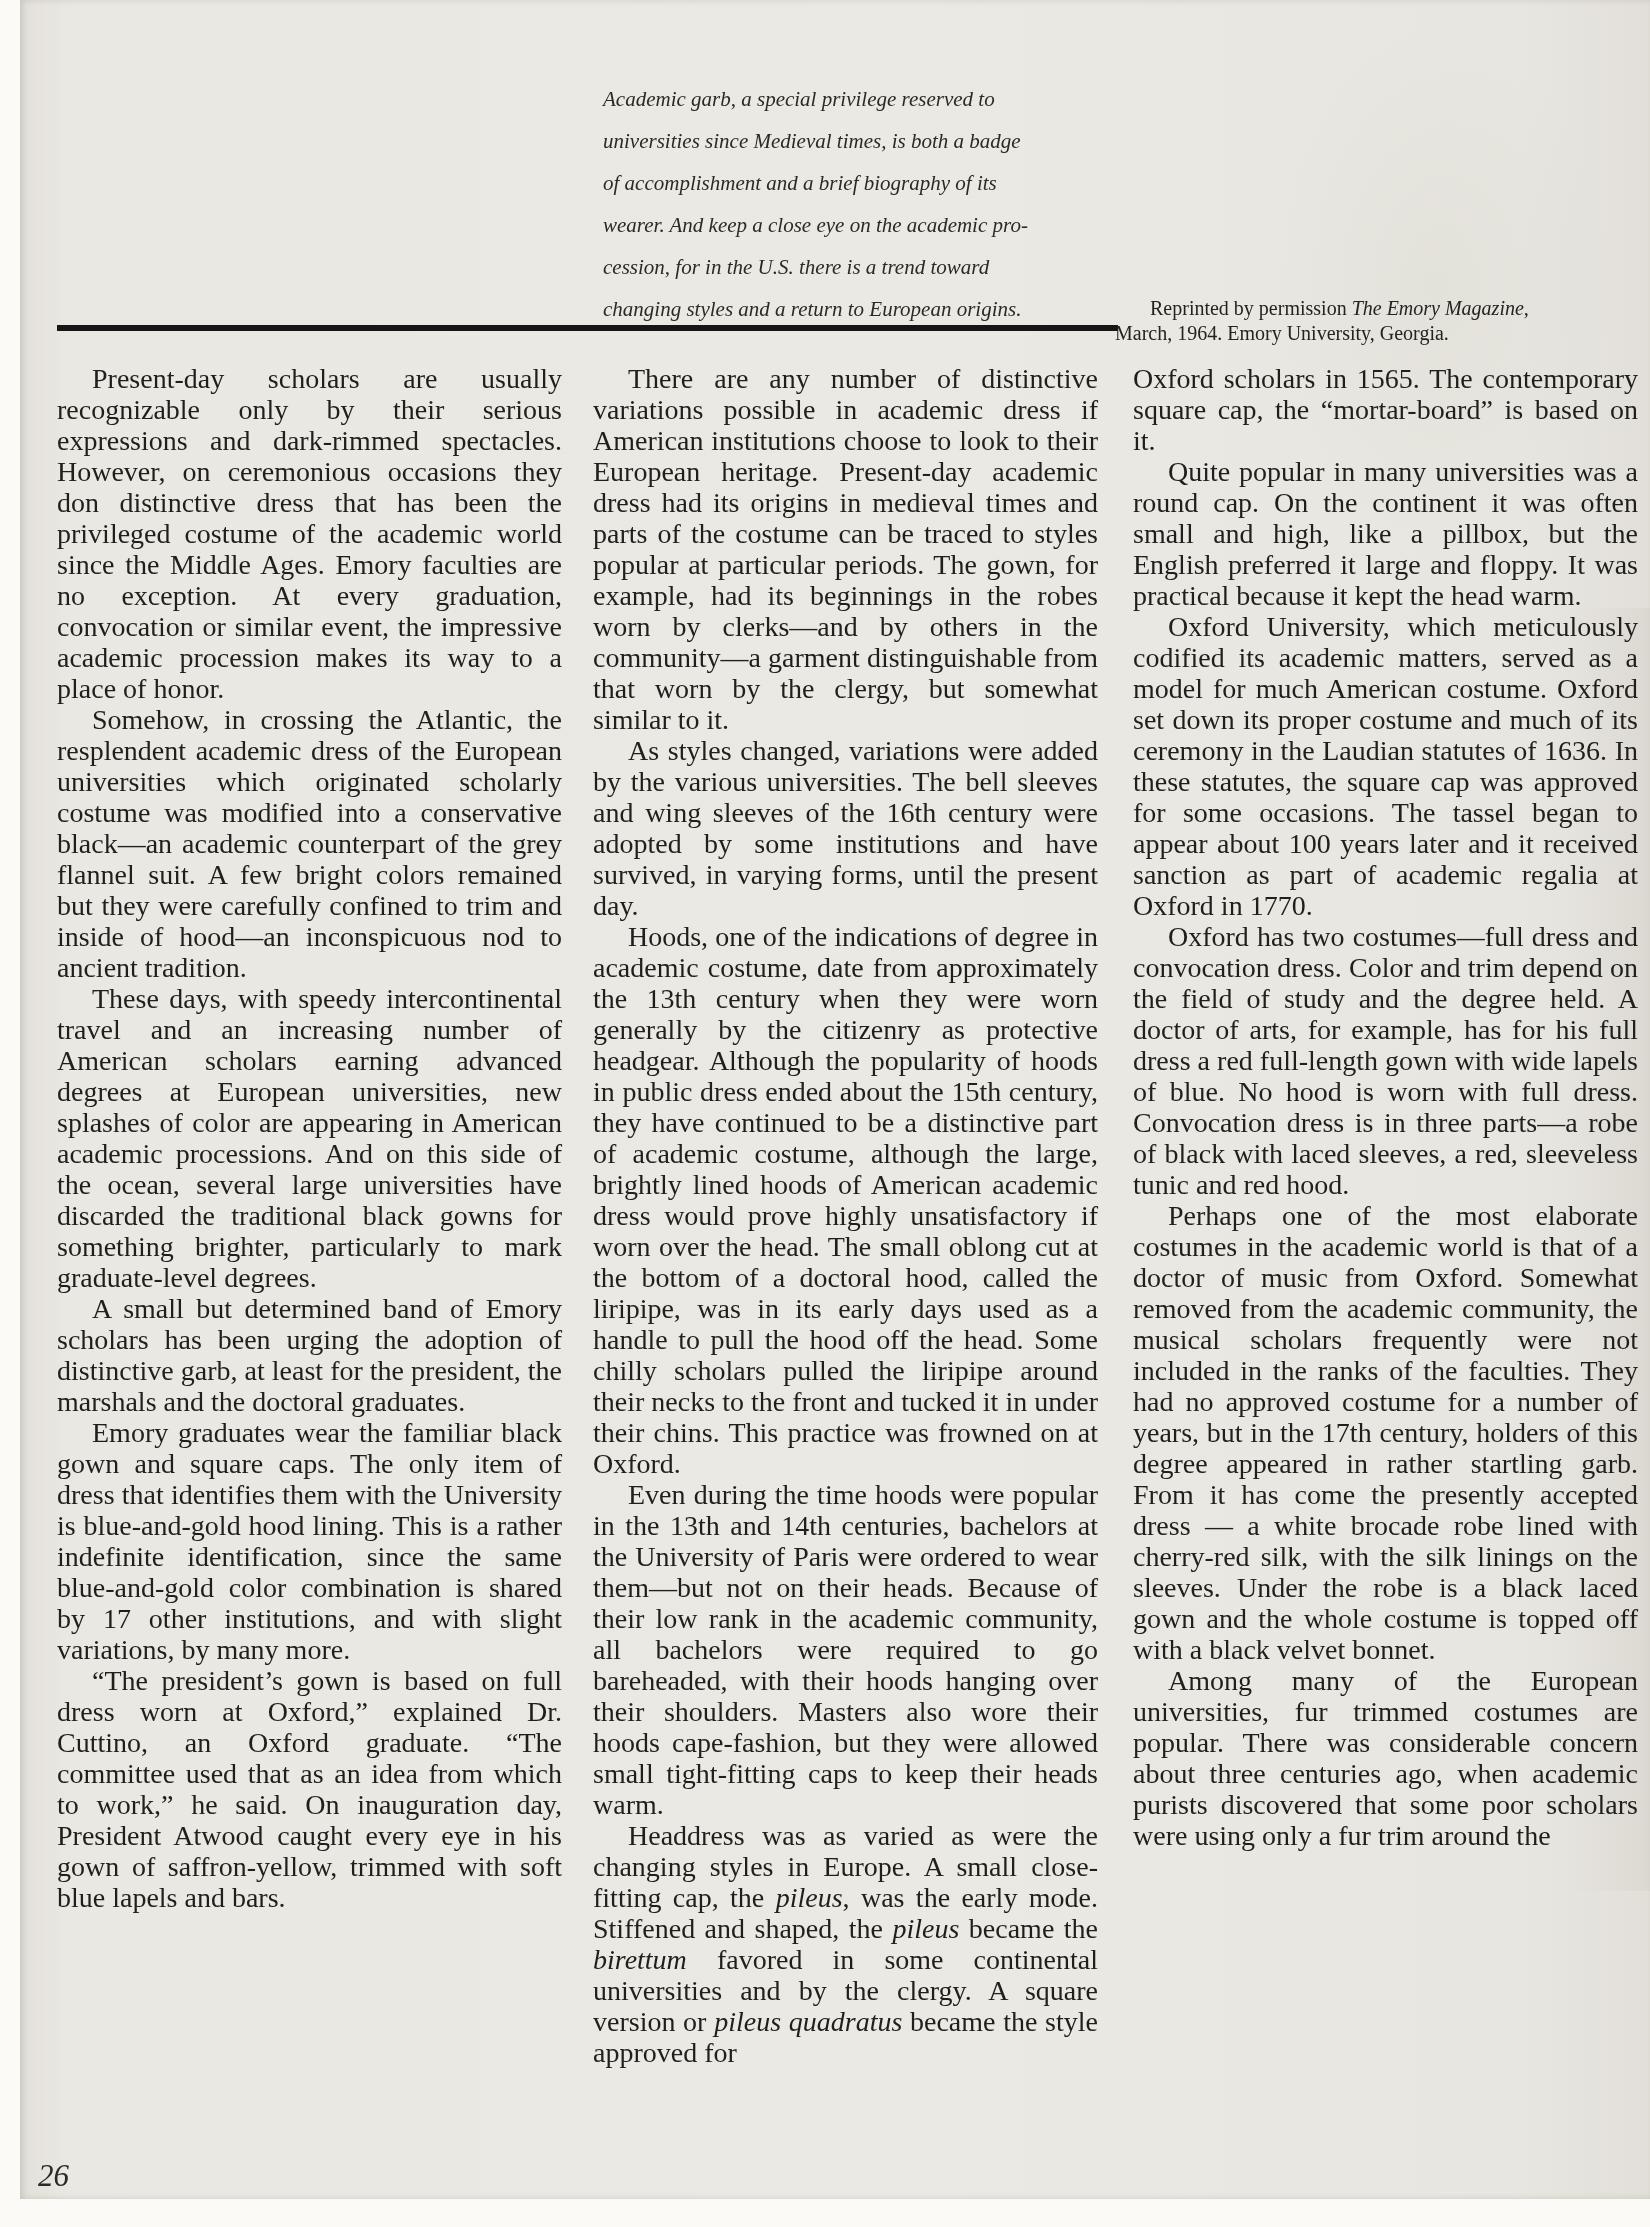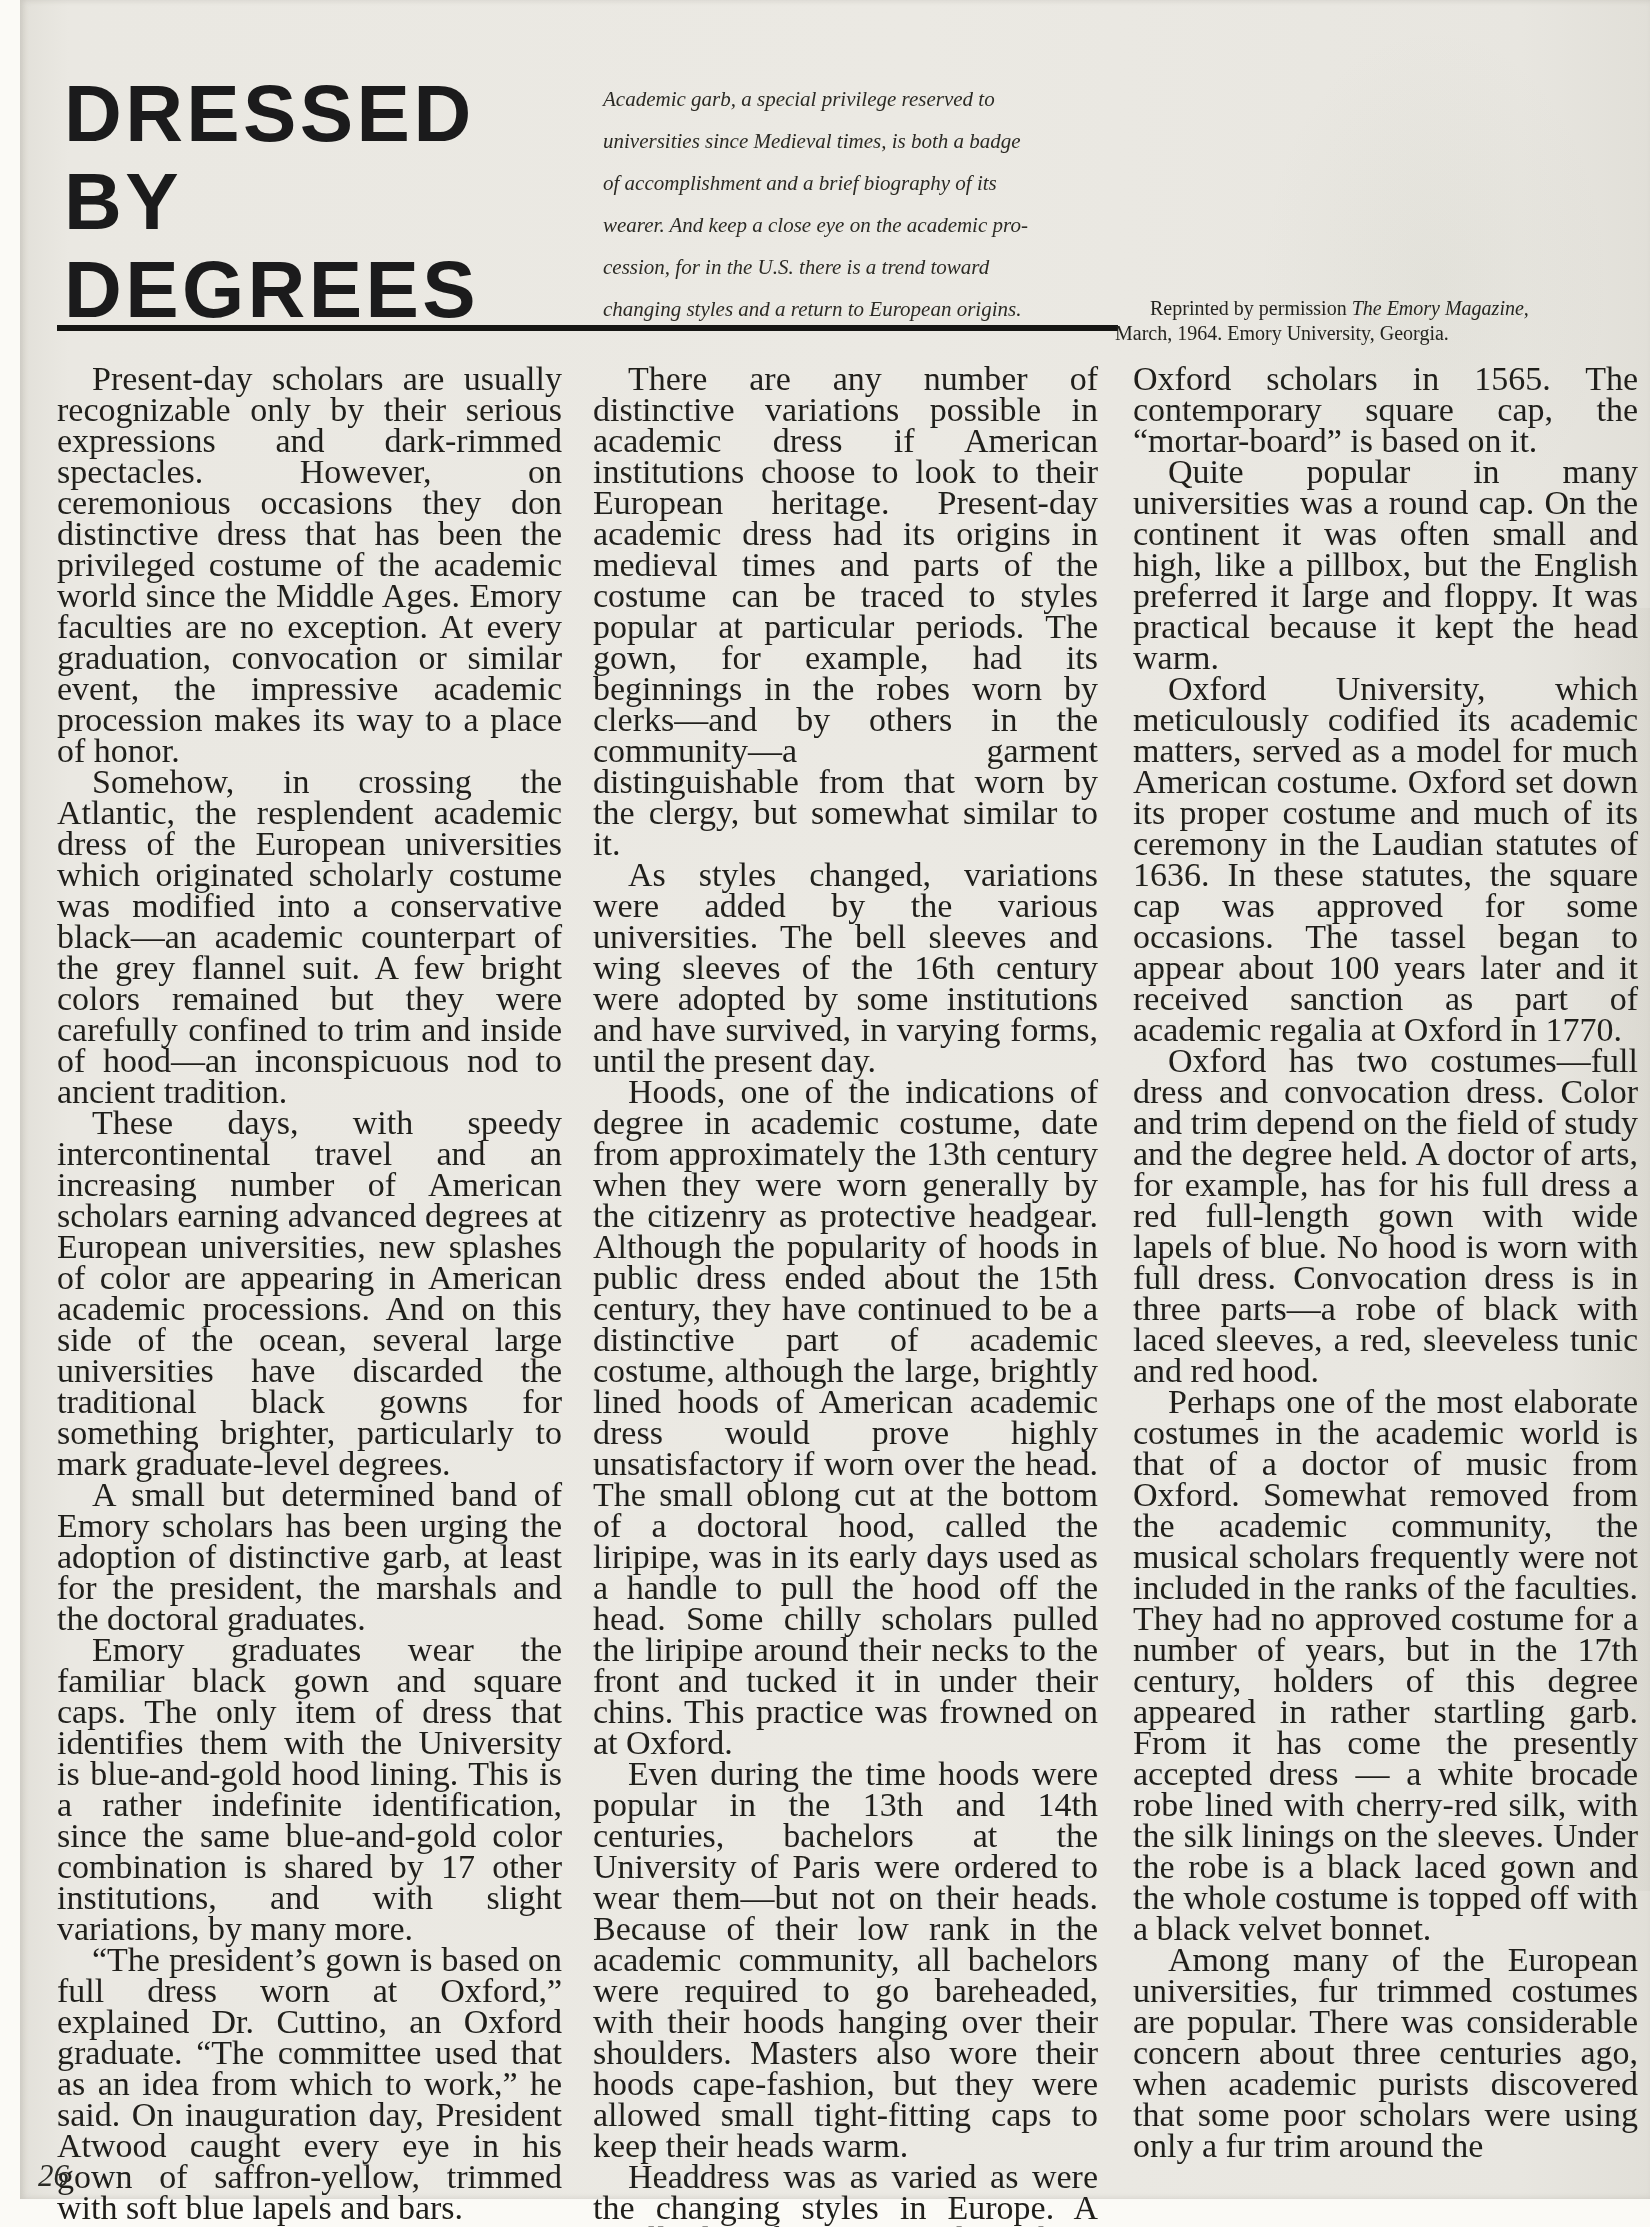--- a/index.html
+++ b/index.html
@@ -37,21 +37,21 @@
     background:#16161４;background:#161614;
   }
   .credit{
     position:absolute;left:1115px;top:296px;width:523px;
     font-size:20px;line-height:25px;color:#24241f;
   }
   .credit .line1{padding-left:35px;}
   .credit .mag{font-style:italic;}
   .col{
     position:absolute;top:363px;width:505px;
-    font-size:34px;line-height:31px;color:#201f1b;
+    font-size:28px;line-height:31px;color:#201f1b;
     text-align:justify;
   }
   .col p{margin:0;text-indent:35px;}
   .col p.no-indent{text-indent:0;}
   .col em{font-style:italic;}
   .col1{left:57px;}
   .col2{left:593px;}
   .col3{left:1133px;}
   .folio{
     position:absolute;left:38px;top:2158px;
@@ -59,23 +59,20 @@
   }
 </style>
 </head>
 <body>
 
 <div class="page">
   <div class="paper"></div>
   <div class="ghost ghost-a"></div>
   <div class="ghost ghost-b"></div>
 
-  <h1 class="title">DRESSED
-BY
-DEGREES</h1>
 
   <div class="intro">Academic garb, a special privilege reserved to
 universities since Medieval times, is both a badge
 of accomplishment and a brief biography of its
 wearer. And keep a close eye on the academic pro-
 cession, for in the U.S. there is a trend toward
 changing styles and a return to European origins.</div>
 
   <div class="rule"></div>
 

